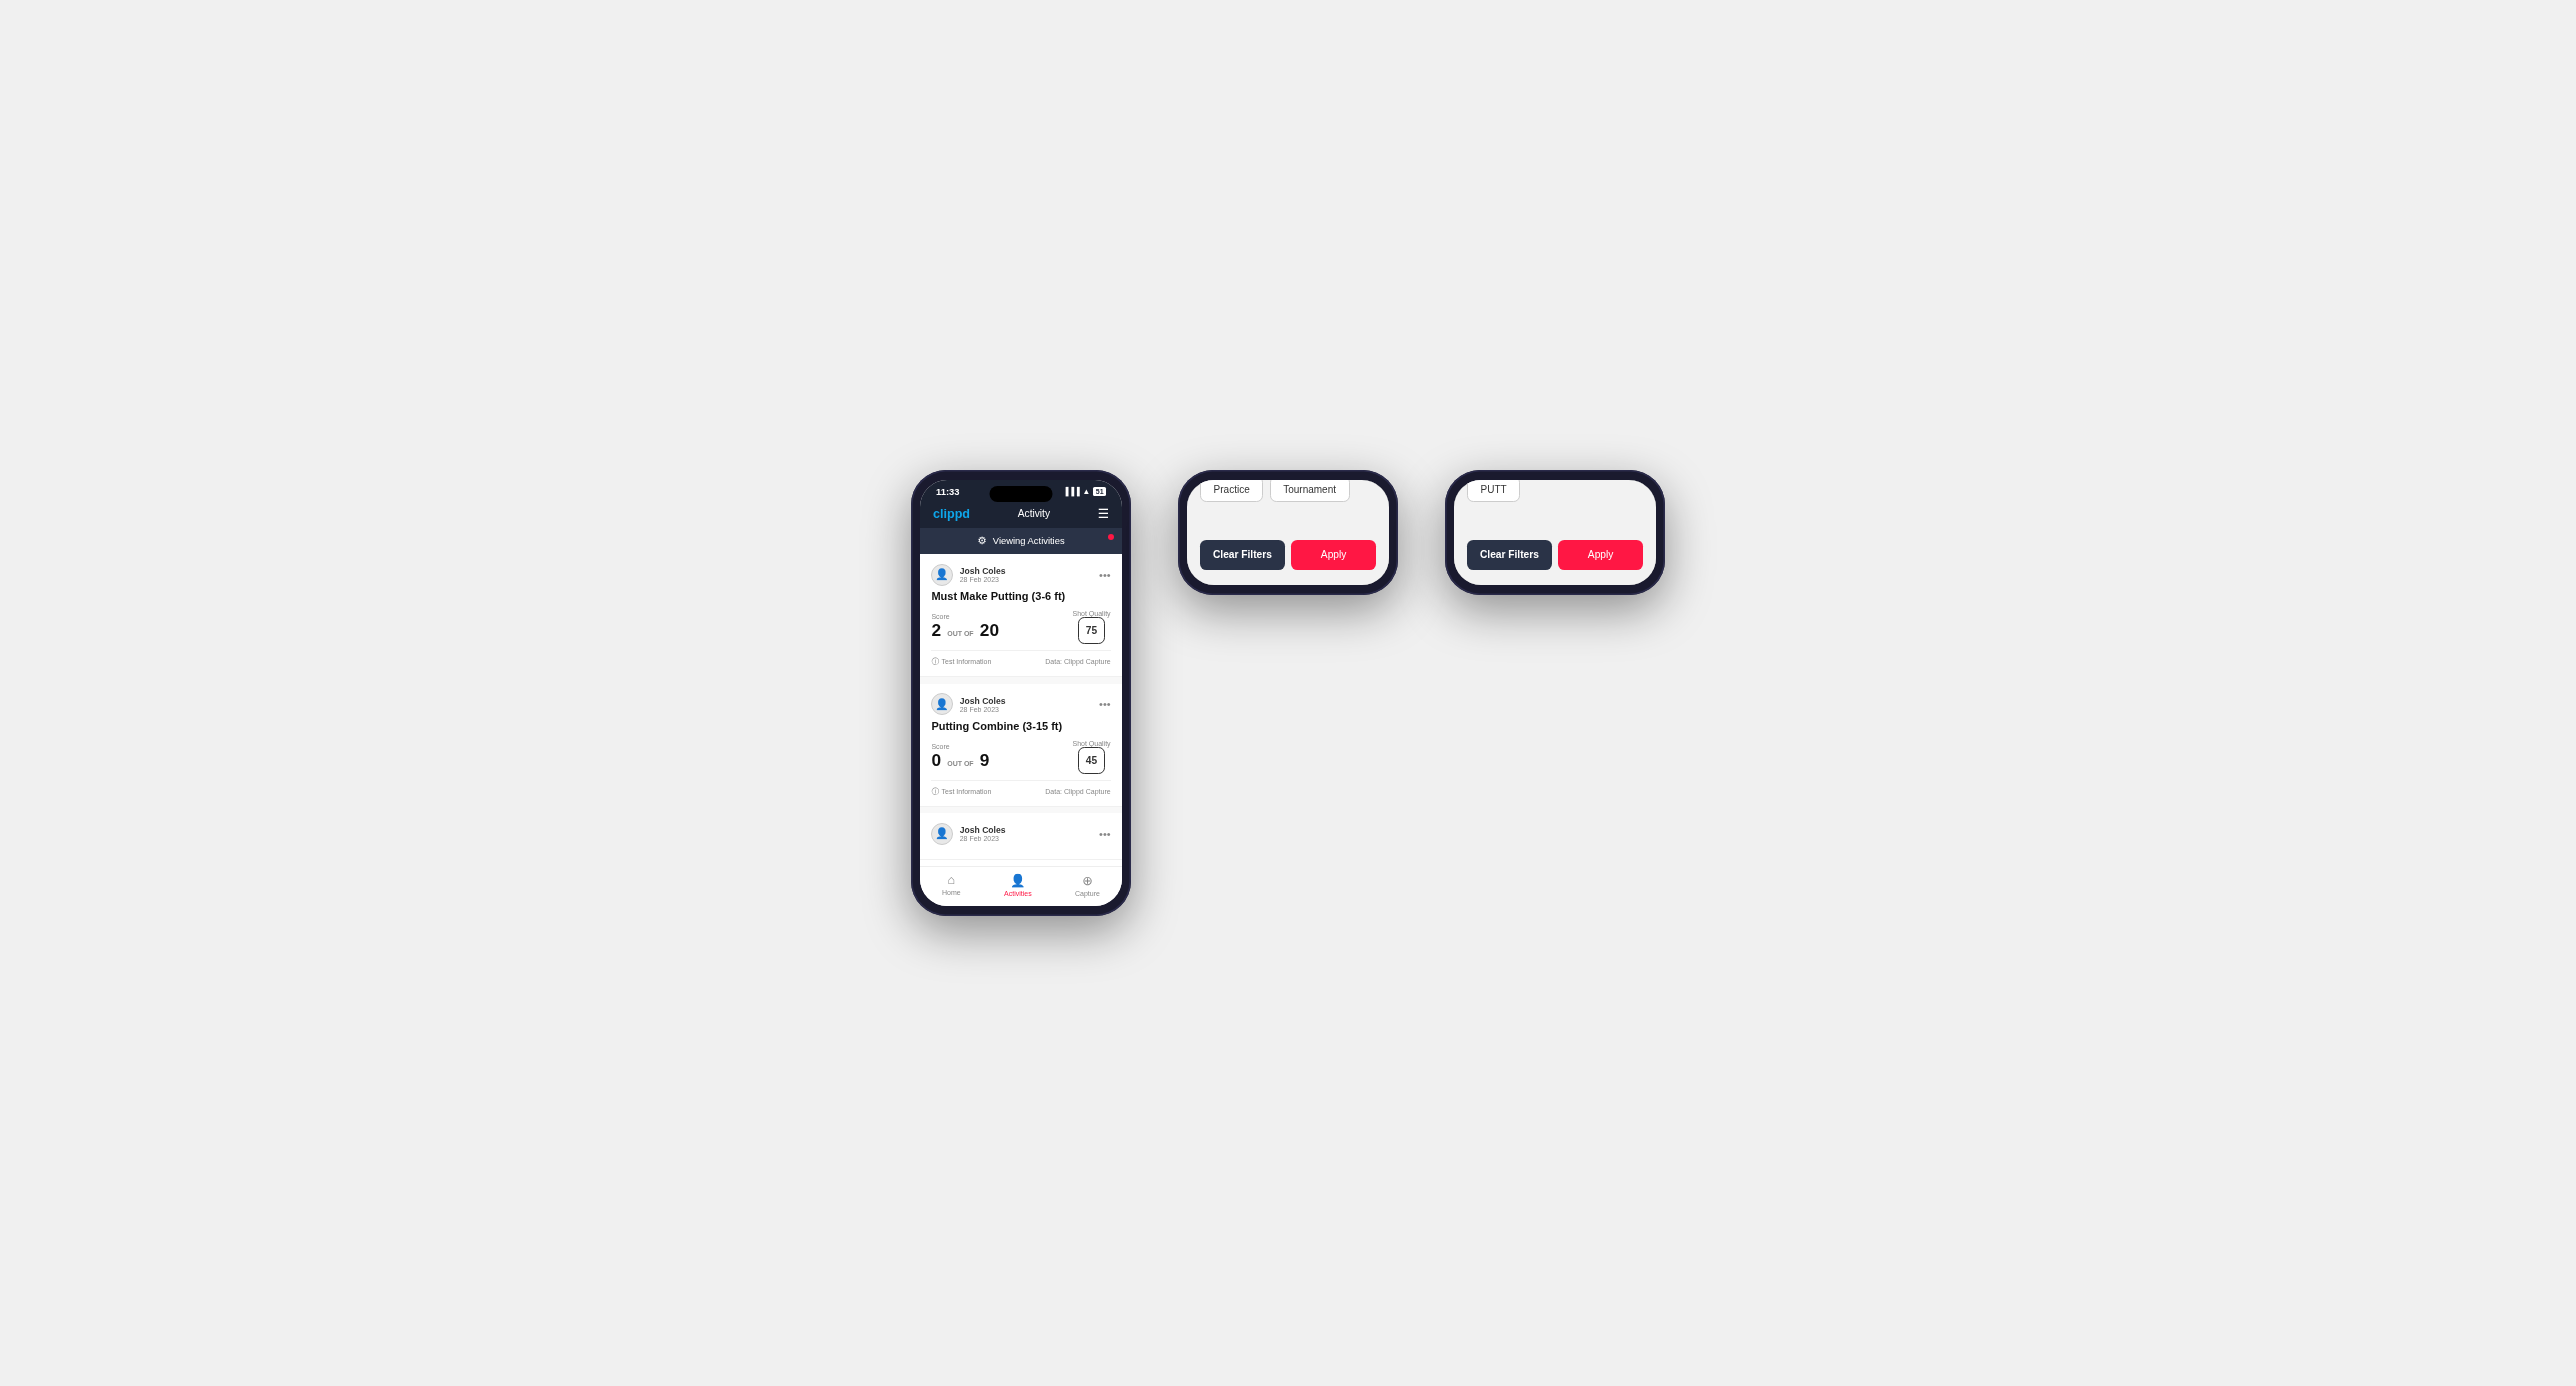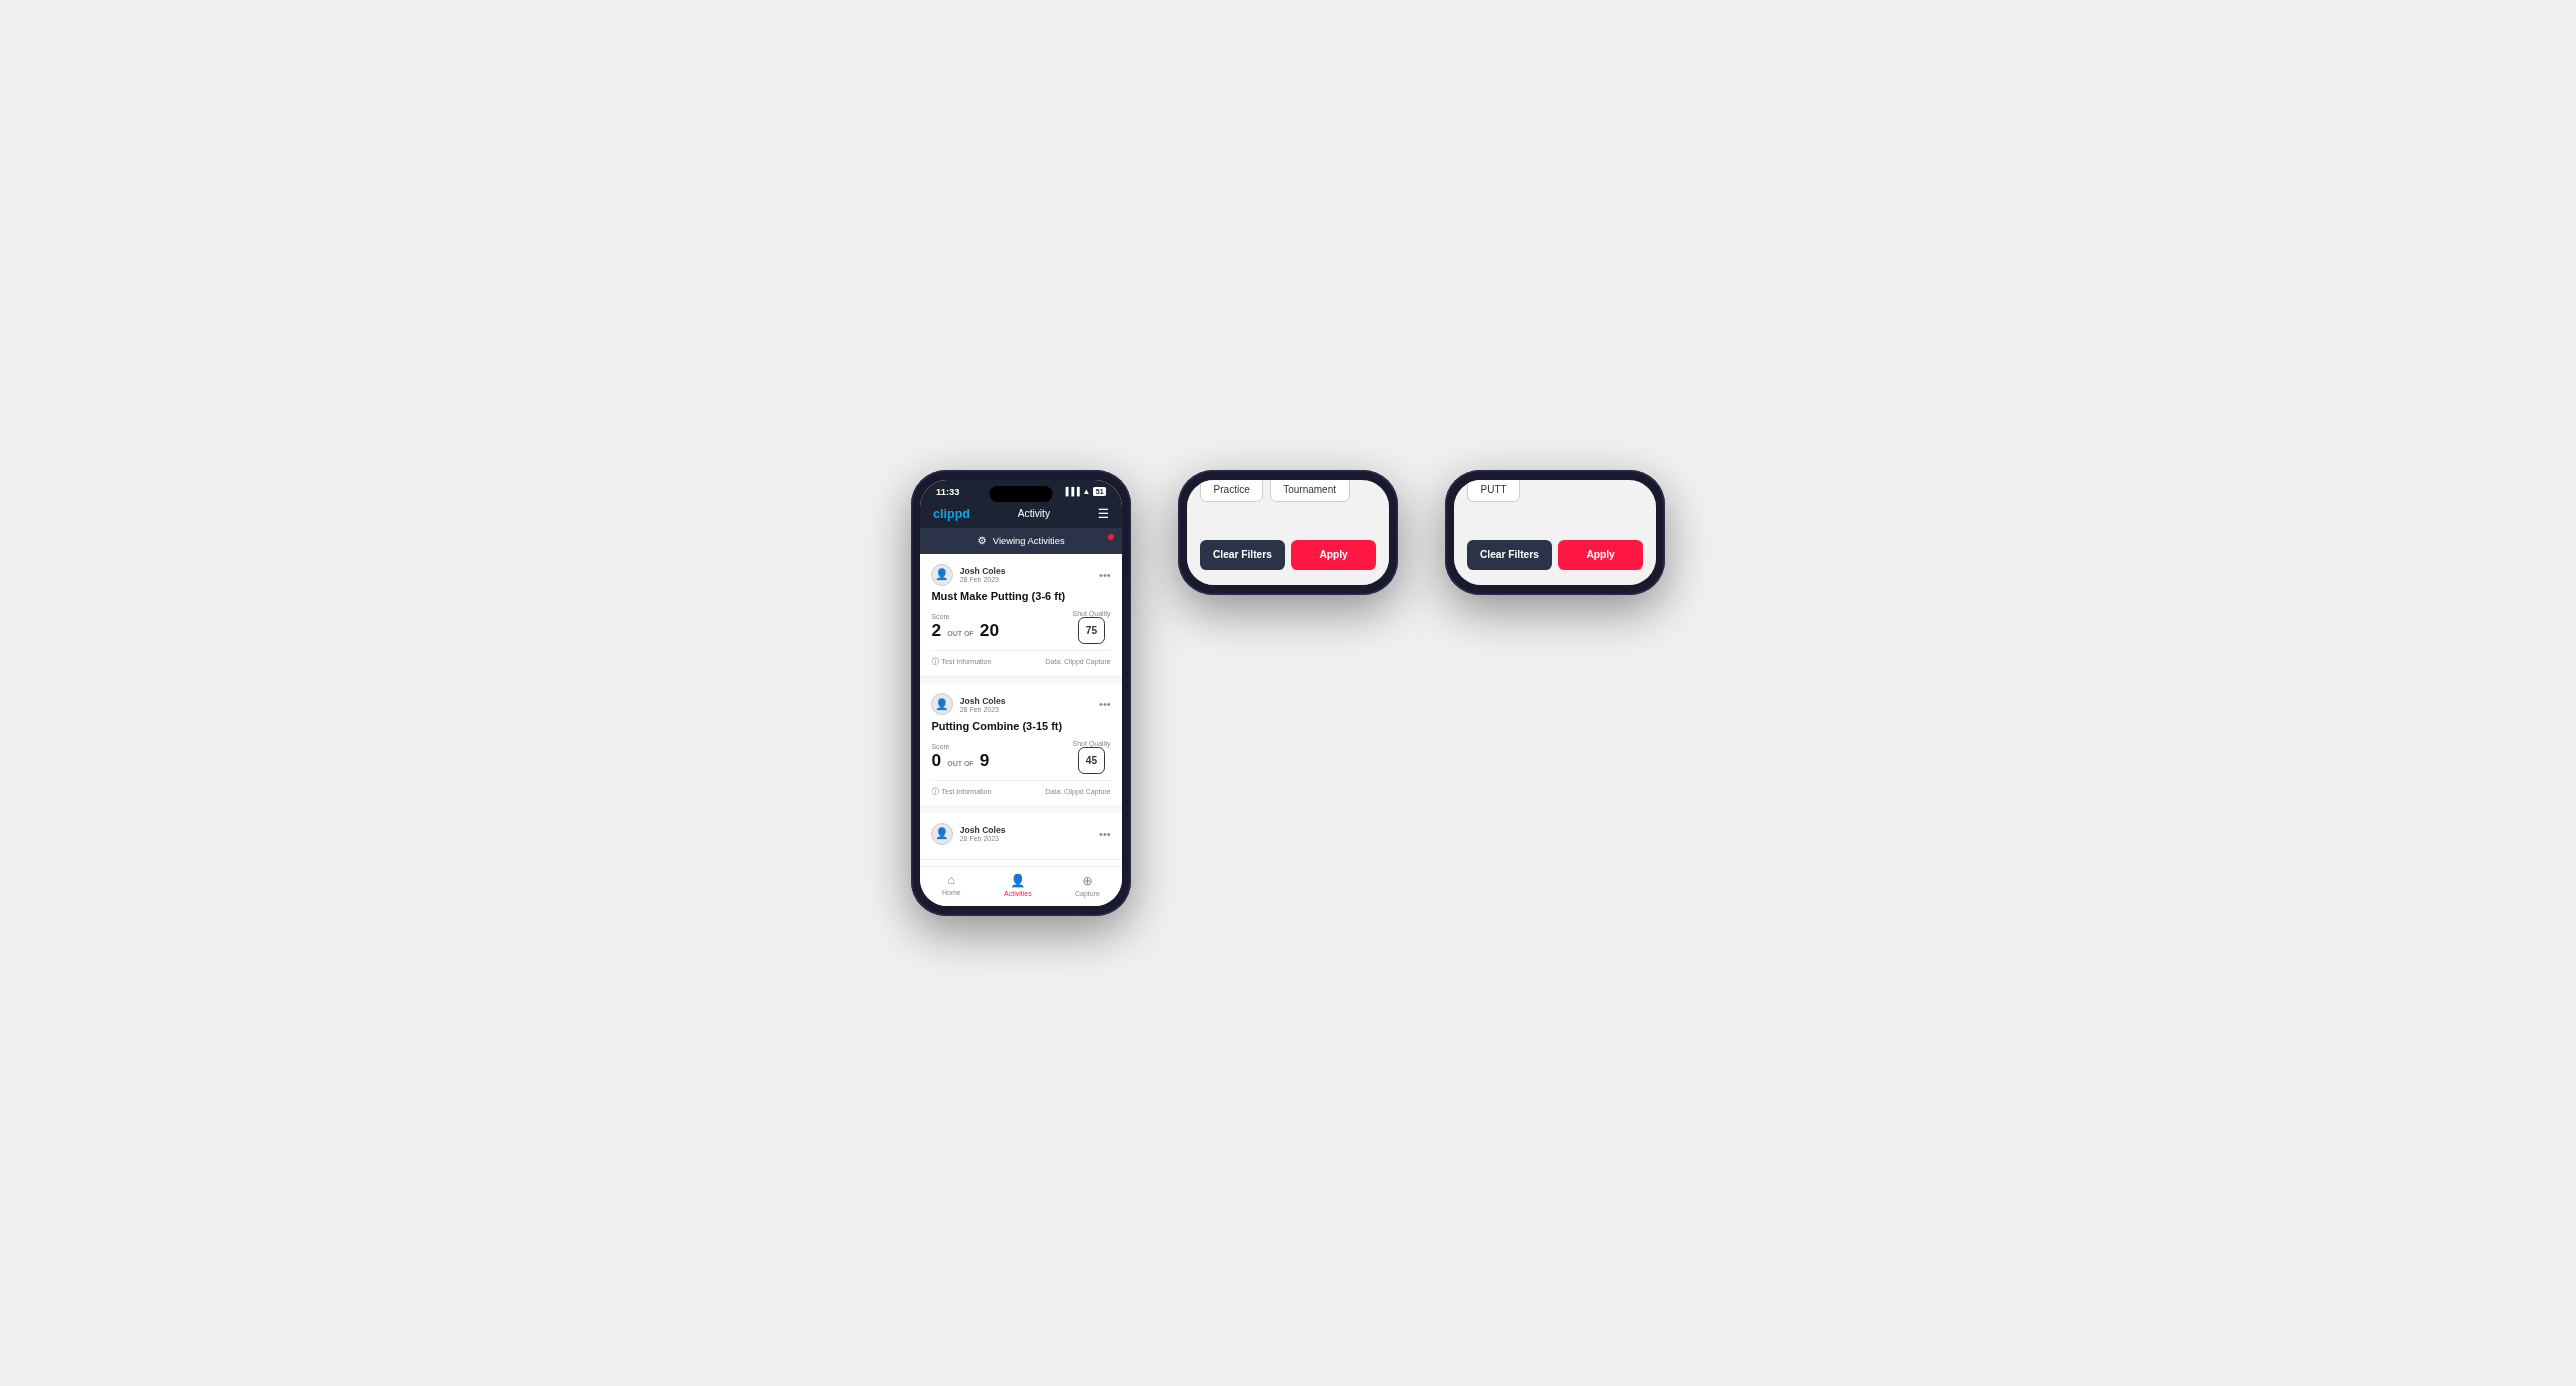--- a/index.html
+++ b/index.html
@@ -228,21 +228,21 @@
       cursor: pointer;
     }
     .btn-apply {
       flex: 1;
       padding: 9.4px;
       background: #ff1744;
       color: #fff;
       border: none;
       border-radius: 6.3px;
       font-size: 10.2px;
-      font-weight: 700;
+      font-weight: 400;
       cursor: pointer;
     }
 
     
     .avatar-person {
       width: 22px;
       height: 22px;
       border-radius: 50%;
       background: #e8e8e8;
       border: 1.6px solid #ccc;

